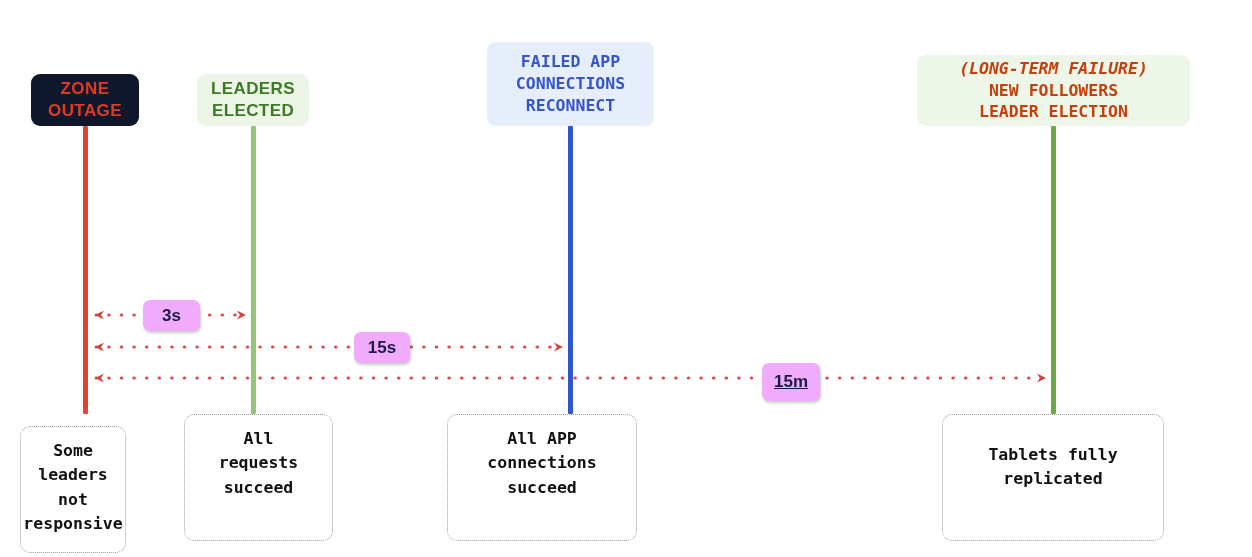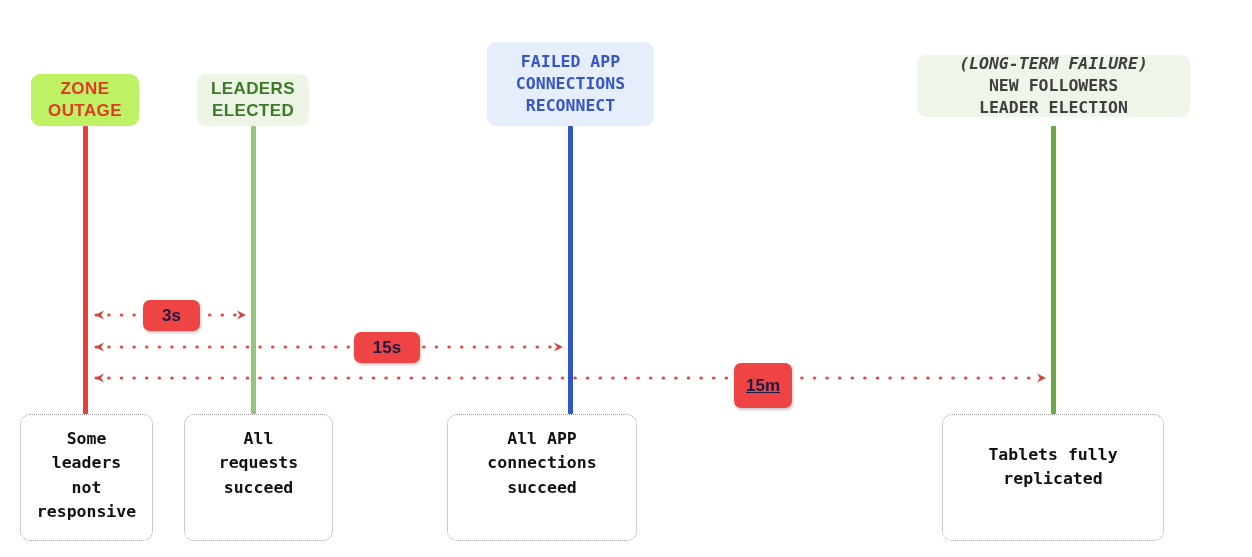--- a/index.html
+++ b/index.html
@@ -59,21 +59,21 @@
     font-weight: bold;
     font-size: 16.5px;
     letter-spacing: 0px;
   }
   .lbl-mono .ital { font-style: italic; }
 
   
   .dur-badge {
     position: absolute;
     box-sizing: border-box;
-    background: #ef4444;
+    background: #f0abfc;
     border-radius: 7px;
     color: #1b1b45;
     font-family: "Liberation Sans", sans-serif;
     font-weight: bold;
     font-size: 17px;
     display: flex;
     align-items: center;
     justify-content: center;
     box-shadow: 1px 2px 3px rgba(0,0,0,0.22);
     z-index: 5;
@@ -133,26 +133,26 @@
 
     <g>
       <line x1="96" y1="347" x2="562" y2="347" stroke="#dd4d4d" stroke-width="3" stroke-linecap="round" stroke-dasharray="0.6 12" marker-start="url(#dotArrowL)" marker-end="url(#dotArrowR)"></line>
     </g>
 
     <g>
       <line x1="96" y1="378" x2="1045" y2="378" stroke="#dd4d4d" stroke-width="3" stroke-linecap="round" stroke-dasharray="0.6 12" marker-start="url(#dotArrowL)" marker-end="url(#dotArrowR)"></line>
     </g>
   </svg>
 
-  <div class="event-label lbl-sans" style="left:31px; top:74px; width:108px; height:52px; background:#bef264; color:#e03a25;">
+  <div class="event-label lbl-sans" style="left:31px; top:74px; width:108px; height:52px; background:#0f172a; color:#e03a25;">
     <span class="ln">ZONE</span>
     <span class="ln">OUTAGE</span>
   </div>
   <div class="event-line" style="left:83px; top:126px; height:288px; background:#e34234;"></div>
-  <div class="outcome-box" style="left:20px; top:414px; width:133px; height:127px;text-align:center;">
+  <div class="outcome-box" style="left:20px; top:426px; width:106px; height:127px;text-align:center;">
     <span class="ln">Some</span>
     <span class="ln">leaders</span>
     <span class="ln">not</span>
     <span class="ln">responsive</span>
   </div>
 
   <div class="event-label lbl-sans" style="left:197px; top:74px; width:112px; height:52px; background:#ecf5e6; color:#3c7a25;">
     <span class="ln">LEADERS</span>
     <span class="ln">ELECTED</span>
   </div>
@@ -168,29 +168,29 @@
     <span class="ln">CONNECTIONS</span>
     <span class="ln">RECONNECT</span>
   </div>
   <div class="event-line" style="left:568px; top:126px; height:288px; background:#3056c8;"></div>
   <div class="outcome-box" style="left:447px; top:414px; width:190px; height:127px;">
     <span class="ln">All APP</span>
     <span class="ln">connections</span>
     <span class="ln">succeed</span>
   </div>
 
-  <div class="event-label lbl-mono" style="left:917px; top:55px; width:273px; height:62px; background:#eef5e9; color:#404040;">
+  <div class="event-label lbl-mono" style="left:917px; top:55px; width:273px; height:71px; background:#eef5e9; color:#c2410c;">
     <span class="ln ital">(LONG-TERM FAILURE)</span>
     <span class="ln">NEW FOLLOWERS</span>
     <span class="ln">LEADER ELECTION</span>
   </div>
   <div class="event-line" style="left:1051px; top:126px; height:288px; background:#6aa944;"></div>
   <div class="outcome-box" style="left:942px; top:414px; width:222px; height:127px;">
     <span class="gap"></span>
     <span class="ln">Tablets fully</span>
     <span class="ln">replicated</span>
   </div>
 
   <div class="dur-badge" style="left:143px; top:300px; width:57px; height:31px;">3s</div>
-  <div class="dur-badge" style="left:354px; top:332px; width:66px; height:31px;">15s</div>
-  <div class="dur-badge" style="left:734px; top:363px; width:58px; height:45px;text-decoration:underline;">15m</div>
+  <div class="dur-badge" style="left:354px; top:332px; width:56px; height:31px;">15s</div>
+  <div class="dur-badge" style="left:762px; top:363px; width:58px; height:38px;text-decoration:underline;">15m</div>
 
 </div>
 
 </body></html>

